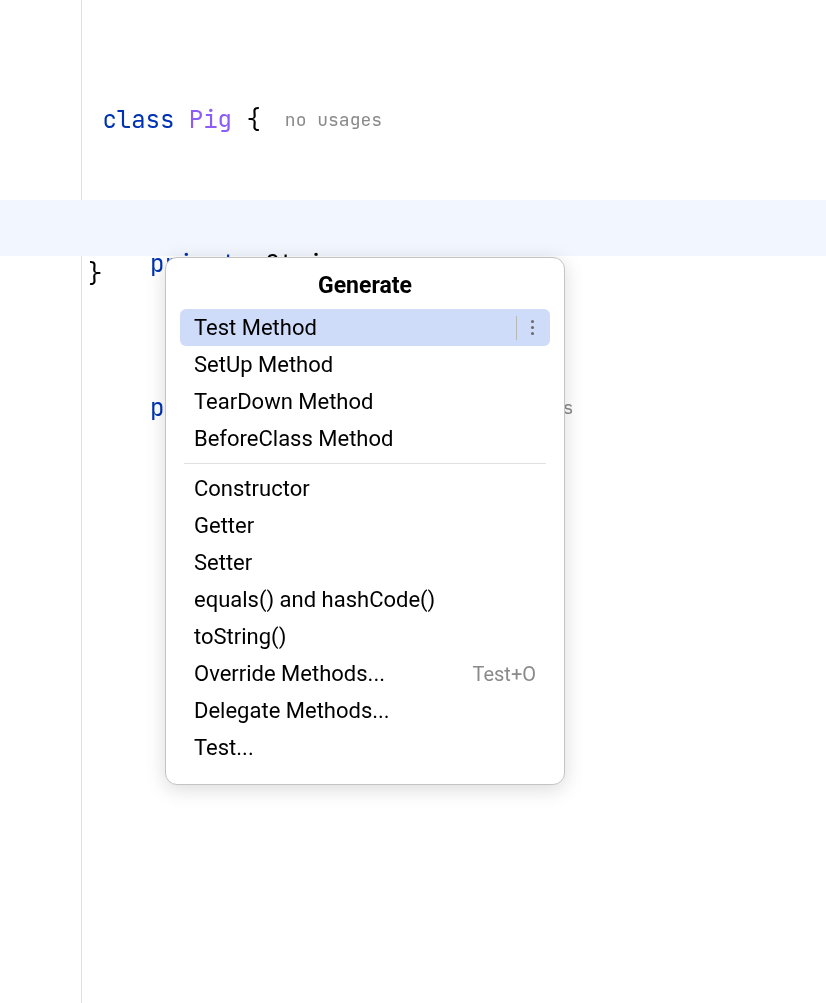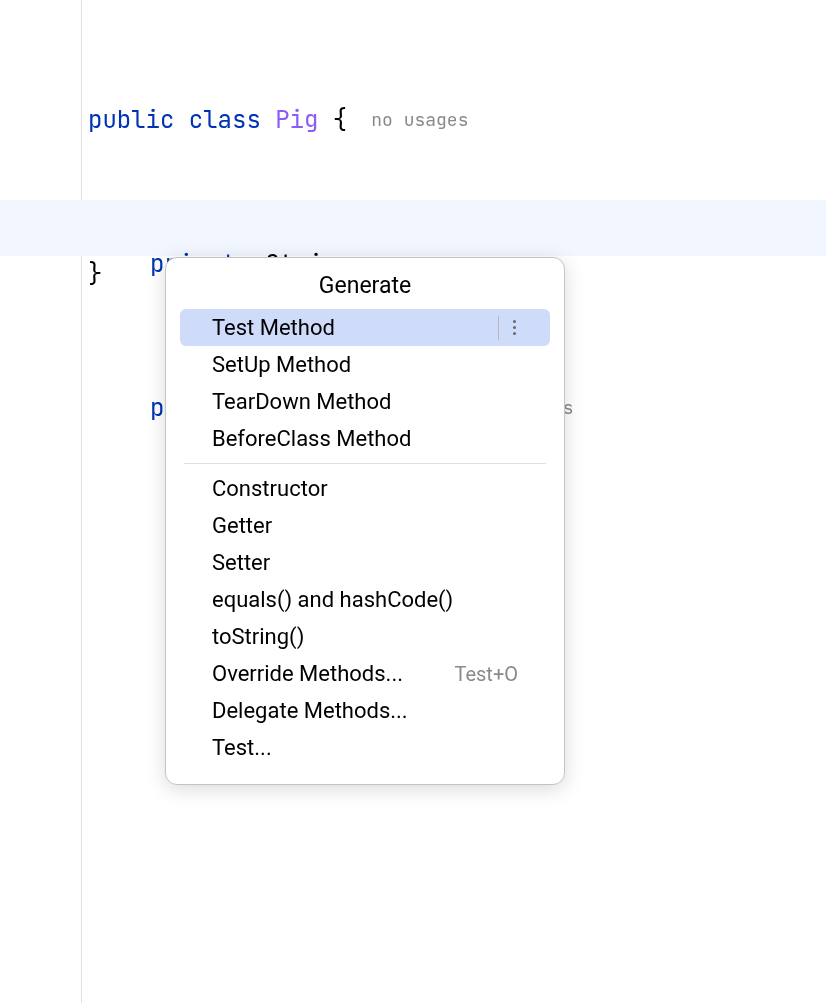--- a/index.html
+++ b/index.html
@@ -82,34 +82,34 @@
       background: #ffffff;
       border: 1px solid #c4c4c4;
       border-radius: 12px;
       box-shadow: 0 4px 20px rgba(0,0,0,0.15);
       font-family: -apple-system, BlinkMacSystemFont, "Segoe UI", Roboto, sans-serif;
       overflow: hidden;
     }
     .popup-title {
       text-align: center;
       font-size: 23px;
-      font-weight: 400;
+      font-weight: 700;
       color: #000000;
       padding: 14px 0 10px 0;
     }
     .popup-items {
       padding: 0 14px 18px 14px;
     }
     .popup-item {
       display: flex;
       align-items: center;
       justify-content: space-between;
       font-size: 22px;
       color: #000000;
-      padding: 6px 32px;
+      padding: 6px 14px;
       border-radius: 6px;
       cursor: pointer;
     }
     .popup-item.selected {
       background: #cfdcf9;
     }
     .popup-item-right {
       display: flex;
       align-items: center;
       gap: 12px;
@@ -144,21 +144,21 @@
   </style>
 </head>
 <body>
 
 <div class="gutter"></div>
 
 <div class="caret-line"></div>
 
 <div class="code-area">
   <div class="code-line">
-    <span class="kw">public</span><span>&nbsp;</span><span class="kw">class</span><span>&nbsp;</span><span class="ident">Pig</span><span>&nbsp;</span><span class="pnc">{</span><span class="hint">no usages</span>
+    <span>&nbsp;</span><span class="kw">class</span><span>&nbsp;</span><span class="ident">Pig</span><span>&nbsp;</span><span class="pnc">{</span><span class="hint">no usages</span>
   </div>
   <div class="code-line indent1">
     <span class="kw">private</span><span>&nbsp;</span><span class="type">String</span><span>&nbsp;</span><span class="ident">name</span><span class="pnc">;</span><span class="hint">no usages</span>
   </div>
   <div class="code-line indent1">
     <span class="kw">private</span><span>&nbsp;</span><span class="type">String</span><span>&nbsp;</span><span class="ident">color</span><span class="pnc">;</span><span class="hint">no usages</span>
   </div>
 </div>
 
 <div class="closing-brace">}</div>

